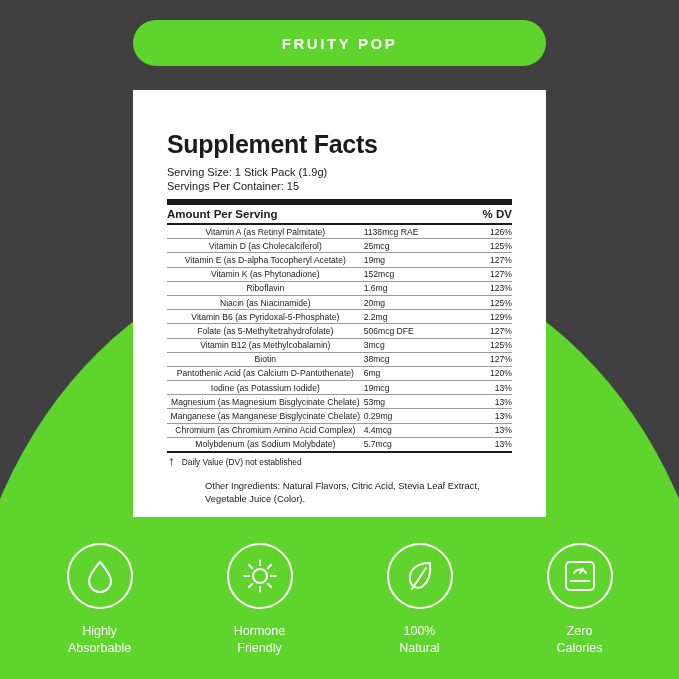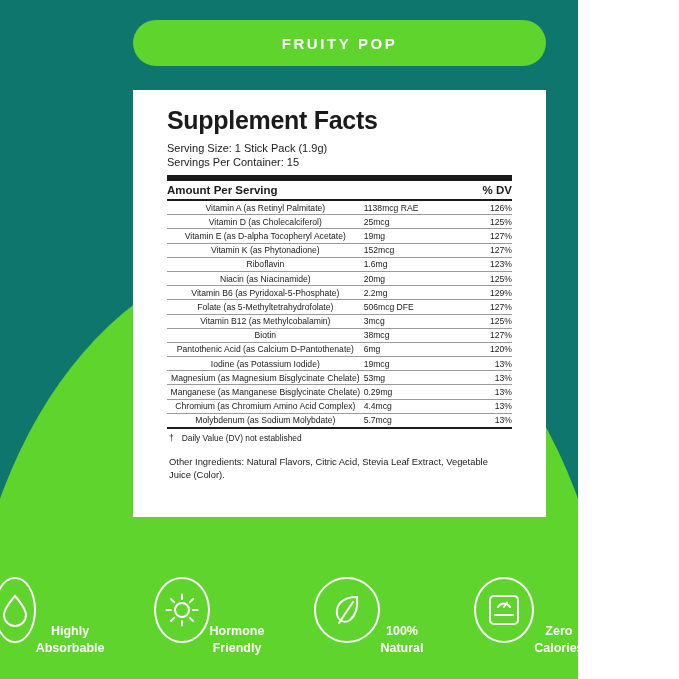--- a/index.html
+++ b/index.html
@@ -8,23 +8,23 @@
     padding: 0;
   }
   body {
     width: 679px;
     height: 679px;
     font-family: "Liberation Sans", sans-serif;
     overflow: hidden;
   }
   .page {
     position: relative;
-    width: 578px;
+    width: 679px;
     height: 679px;
-    background: #0f766e;
+    background: #404040;
     overflow: hidden;
   }
   
   .arc {
     position: absolute;
     left: -6%;
     bottom: -330px;
     width: 112%;
     height: 760px;
     background: #5fd42c;
@@ -60,21 +60,21 @@
   }
 
   
   .facts-card {
     position: absolute;
     left: 133px;
     top: 90px;
     width: 413px;
     height: 427px;
     background: #ffffff;
-    padding: 16px 34px 10px 34px;
+    padding: 40px 34px 10px 34px;
   }
   .facts-title {
     font-size: 25px;
     font-weight: bold;
     color: #1b1b1b;
     letter-spacing: -0.3px;
     margin: 0 0 6px 0;
   }
   .serving-line {
     font-size: 11px;
@@ -120,38 +120,38 @@
     font-size: 8.4px;
     color: #1b1b1b;
     padding: 4px 2px 0 2px;
   }
   .other-ing {
     font-size: 9.4px;
     color: #1b1b1b;
     line-height: 13px;
     margin-top: 12px;
     padding: 0 2px;
+    margin-left: 36px;
   }
 
   
   .benefits {
     position: absolute;
     left: 0;
     bottom: 22px;
     width: 100%;
     display: flex;
     justify-content: center;
     gap: 50px;
   }
   .benefit {
     width: 110px;
     display: flex;
-    flex-direction: row;
-    align-items: flex-end;
-    font-weight: bold;
+    flex-direction: column;
+    align-items: center;
   }
   .benefit .circle {
     width: 66px;
     height: 66px;
     border: 2px solid #ffffff;
     border-radius: 50%;
     display: flex;
     align-items: center;
     justify-content: center;
     margin-bottom: 14px;

